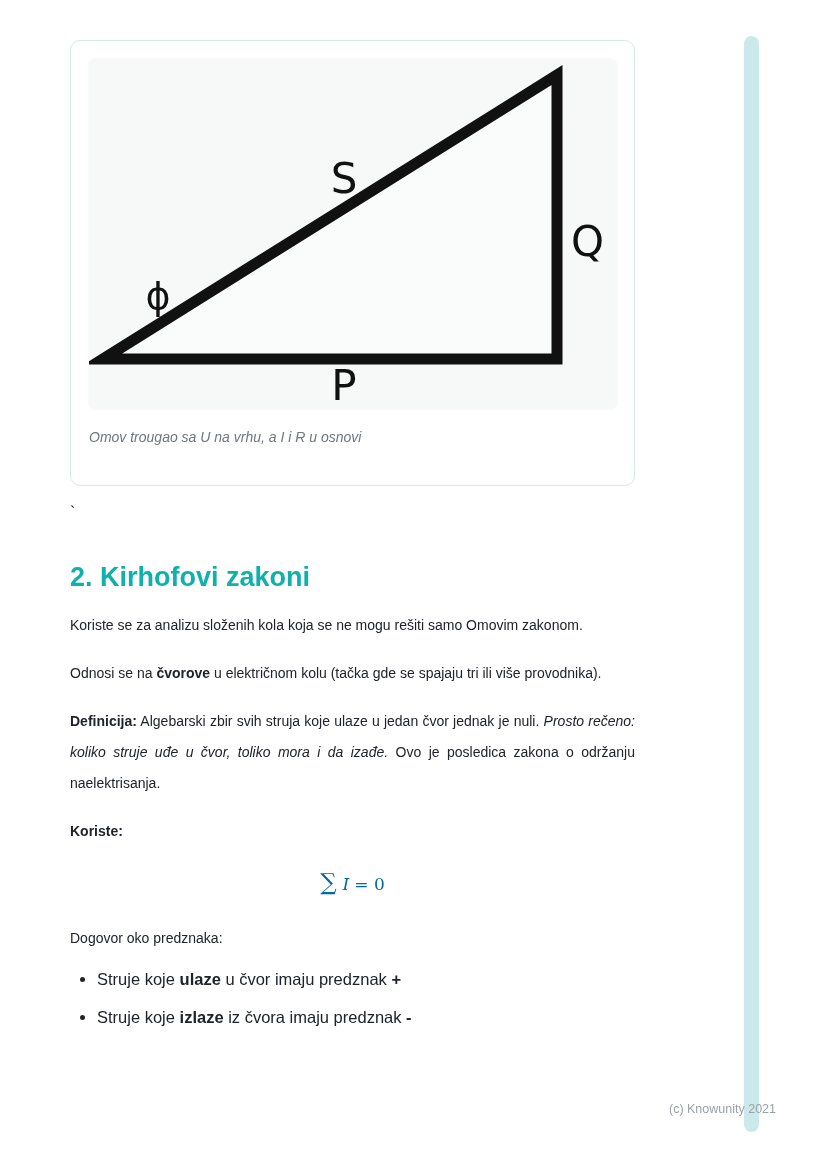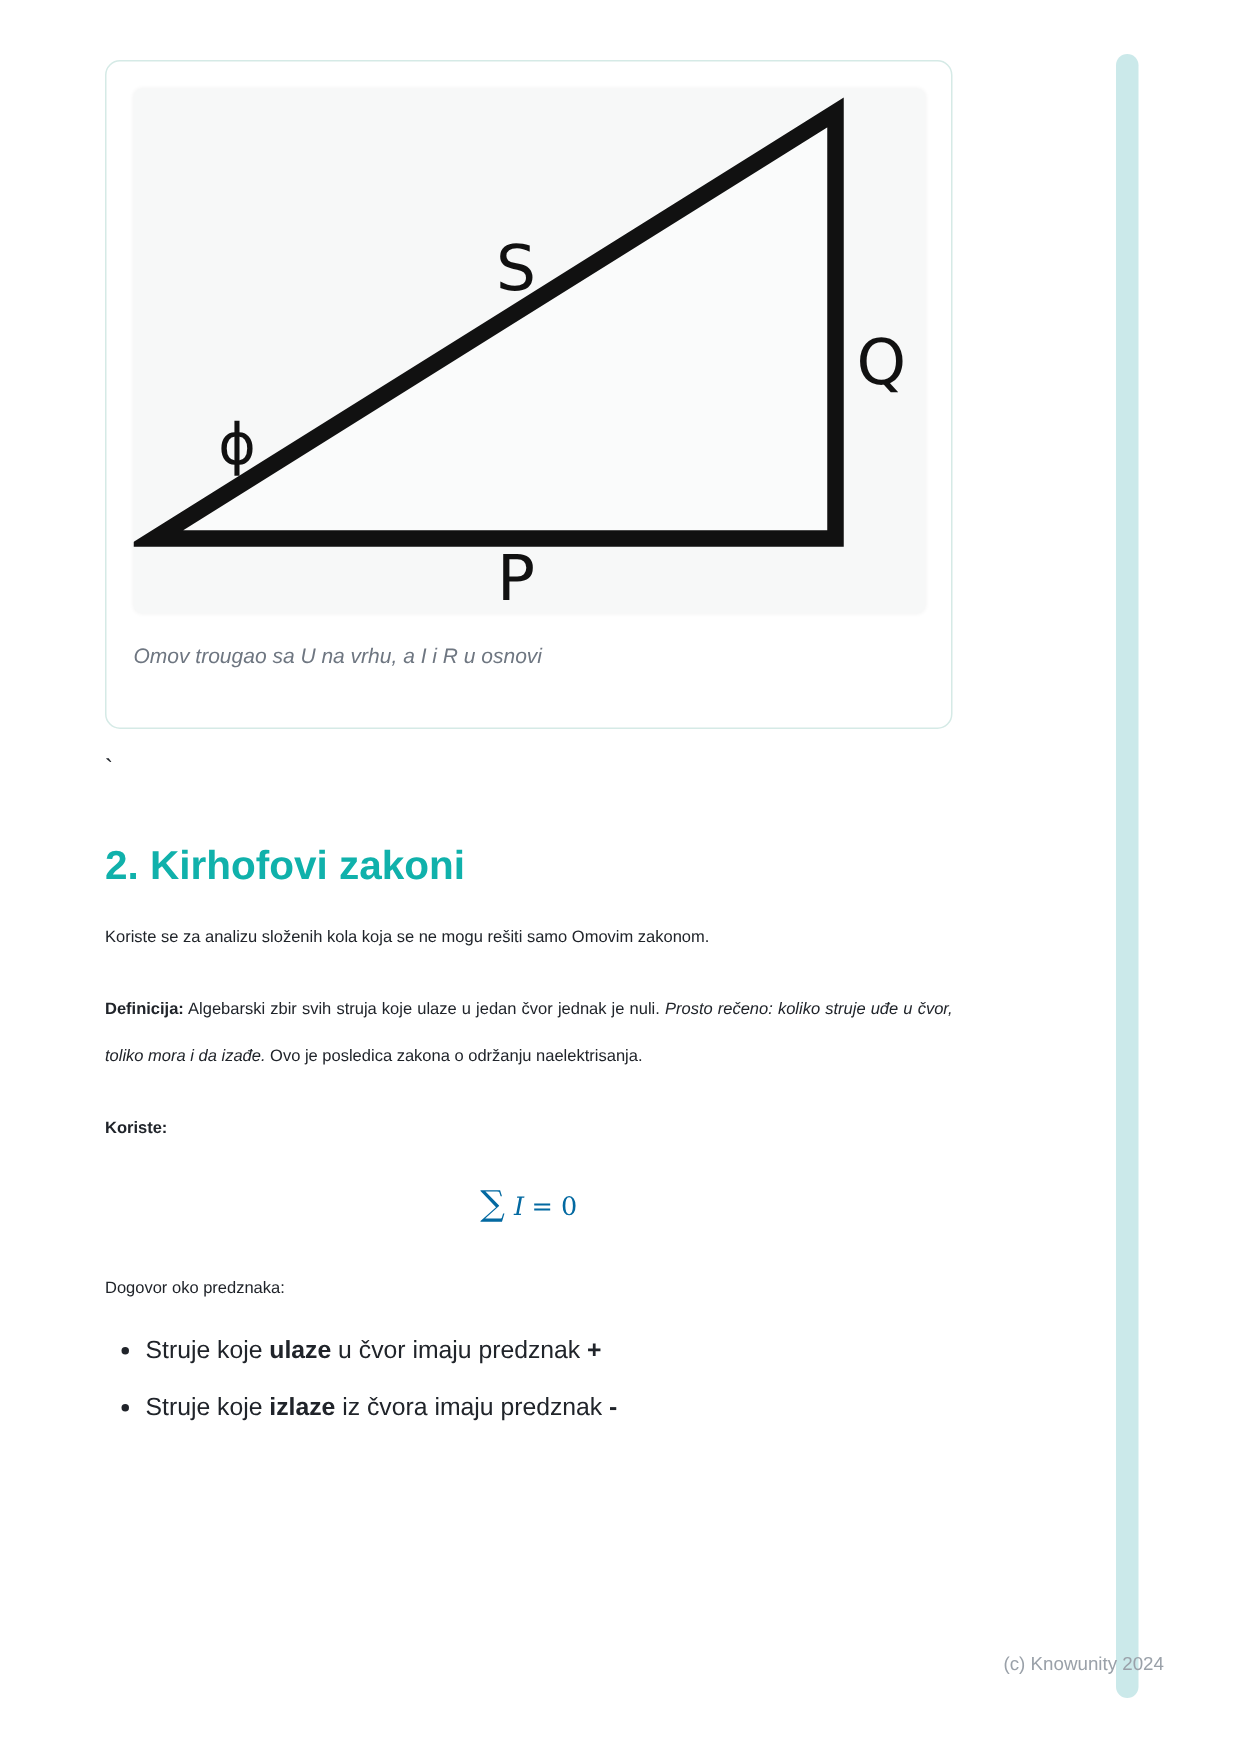--- a/index.html
+++ b/index.html
@@ -25,21 +25,21 @@
     margin-top:20px; font-style:italic;
     font-size:14px; color:#6e7681;
   }
 
   .stray { margin-top:18px; font-size:16px; color:#20242a; height:20px; }
 
   h2.heading {
     margin:38px 0 0 0; font-size:27px; font-weight:700; color:#10b1ab;
   }
 
-  p { font-size:11px; line-height:31px; margin:17px 0 0 0; text-align:justify; }
+  p { font-size:14px; line-height:31px; margin:17px 0 0 0; text-align:justify; }
   p.bold, strong { font-weight:700; }
   em { }
 
   .formula {
     margin:22px 0 28px 0; text-align:center;
     font-family:"DejaVu Serif", serif; font-size:17px; color:#0369a1;
   }
   .formula .sum { font-size:23px; }
   .formula .var { font-style:italic; padding:0 5px 0 6px; }
 
@@ -75,30 +75,31 @@
     <div class="figure-caption">Omov trougao sa U na vrhu, a I i R u osnovi</div>
   </div>
 
   <div class="stray">`</div>
 
   <h2 class="heading">2. Kirhofovi zakoni</h2>
 
   <p>Koriste se za analizu složenih kola koja se ne mogu rešiti samo Omovim zakonom.</p>
 
 
+  <p><span>Odnosi se na </span><strong>čvorove</strong><span> u električnom kolu (tačka gde se spajaju tri ili više provodnika).</span></p>
 
   <p><strong>Definicija:</strong><span> Algebarski zbir svih struja koje ulaze u jedan čvor jednak je nuli. </span><em>Prosto rečeno: koliko struje uđe u čvor, toliko mora i da izađe.</em><span> Ovo je posledica zakona o održanju naelektrisanja.</span></p>
 
   <p class="bold">Koriste:</p>
 
   <div class="formula"><span class="sum">∑</span><span class="var">I</span><span class="rest">= 0</span></div>
 
   <p>Dogovor oko predznaka:</p>
 
   <ul class="sign-list">
     <li><span>Struje koje </span><strong>ulaze</strong><span> u čvor imaju predznak </span><strong>+</strong></li>
     <li><span>Struje koje </span><strong>izlaze</strong><span> iz čvora imaju predznak </span><strong>-</strong></li>
   </ul>
 
 </div>
 
 <div class="scroll-strip"></div>
-<div class="footer">(c) Knowunity 2024</div>
+<div class="footer">(c) Knowunity 2021</div>
 
 </body></html>

